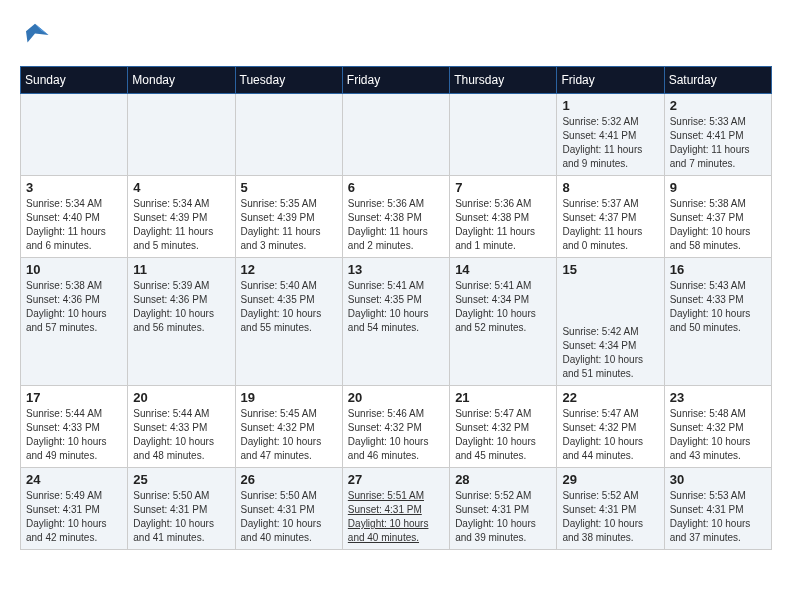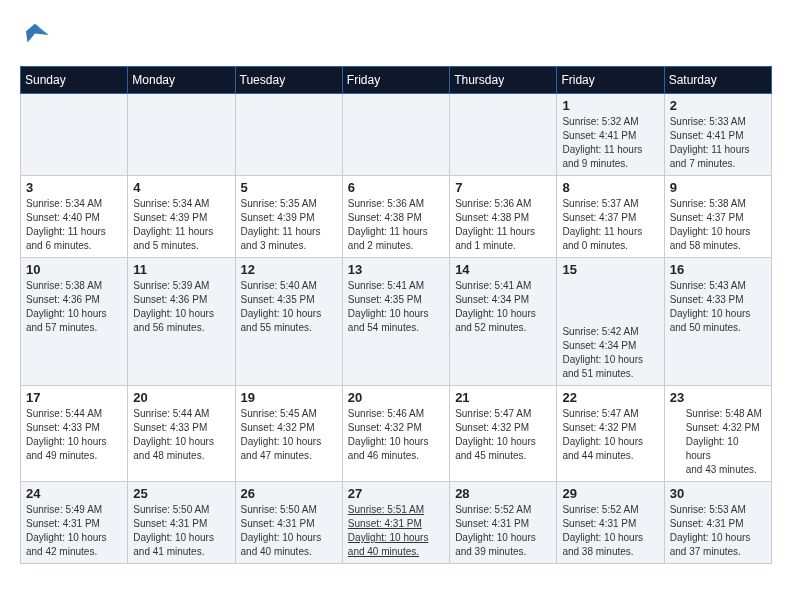--- a/index.html
+++ b/index.html
@@ -283,21 +283,21 @@
         </td>
         <td>
           <span class="day-num">22</span>
           <div class="day-info" style="white-space: pre-line;">Sunrise: 5:47 AM
 Sunset: 4:32 PM
 Daylight: 10 hours
 and 44 minutes.</div>
         </td>
         <td>
           <span class="day-num">23</span>
-          <div class="day-info" style="white-space: pre-line; margin-left: 16px;">Sunrise: 5:48 AM
+          <div class="day-info" style="white-space: pre-line;">Sunrise: 5:48 AM
 Sunset: 4:32 PM
 Daylight: 10 hours
 and 43 minutes.</div>
         </td>
       </tr>
       <tr>
         <td>
           <span class="day-num">24</span>
           <div class="day-info" style="white-space: pre-line;">Sunrise: 5:49 AM
 Sunset: 4:31 PM

